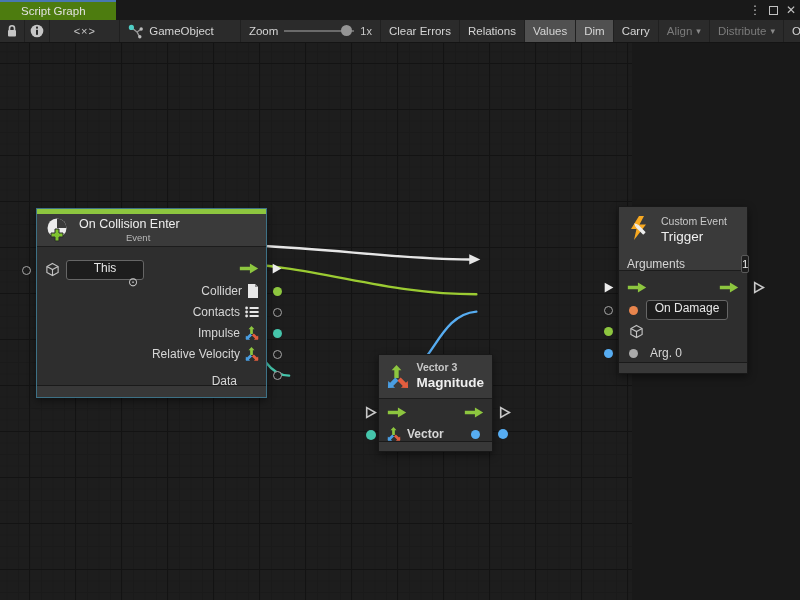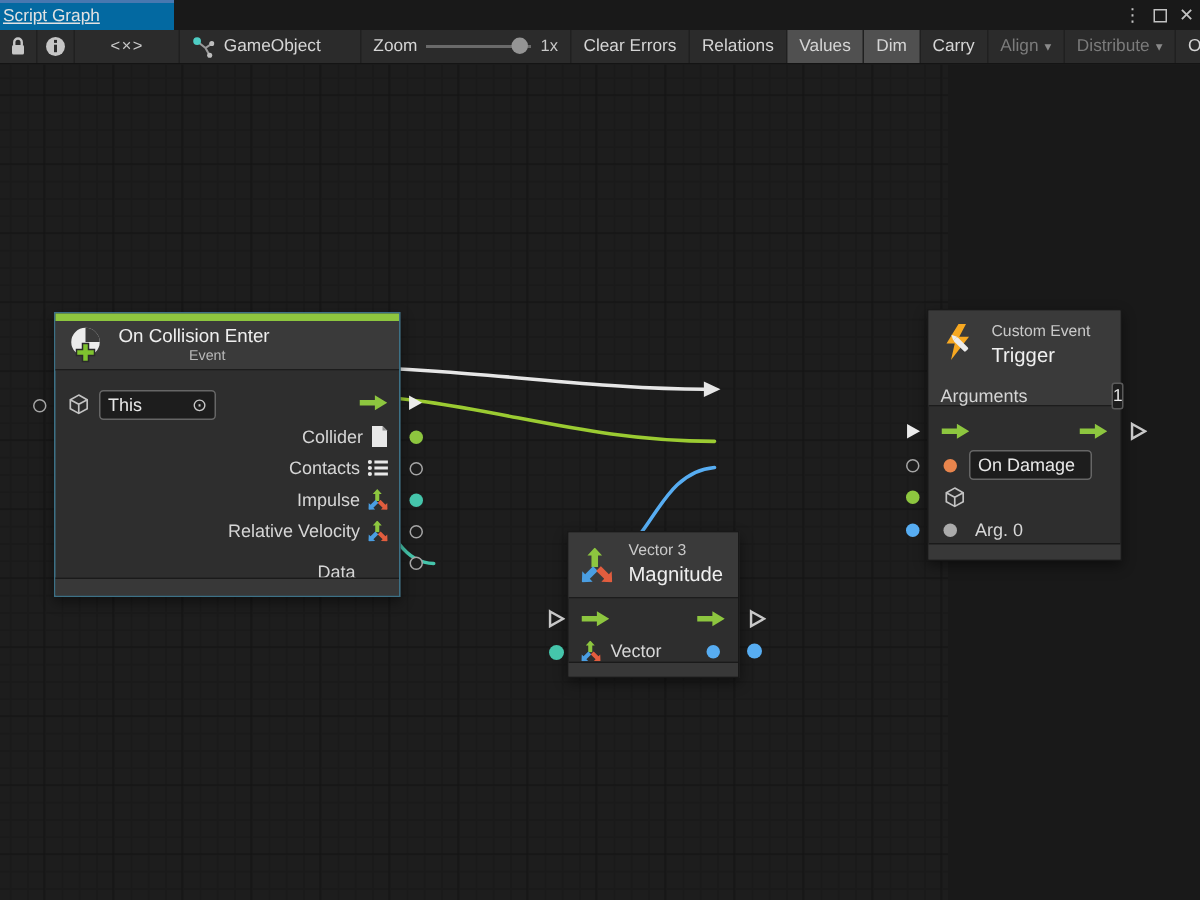--- a/index.html
+++ b/index.html
@@ -2,21 +2,21 @@
 <html><head>
 <meta charset="utf-8">
 <style>
   * { margin:0; padding:0; box-sizing:border-box; }
   html,body { width:800px; height:600px; overflow:hidden; background:#111; }
   body { font-family:"Liberation Sans", sans-serif; color:#d5d5d5; }
   .window { position:relative; width:800px; height:600px; background:#191919; }
 
   
   .tabbar { position:relative; height:20px; background:#191919; display:flex; align-items:stretch; }
-  .tab { width:116px; background:#0369a1; border-top:2px solid #4878b0; display:flex; align-items:center; padding-left:2px; font-size:11.5px; color:#e2e2e2;text-decoration:underline; }
+  .tab { width:116px; background:#4d7c0f; border-top:2px solid #4878b0; display:flex; align-items:center; padding-left:21px; font-size:11.5px; color:#e2e2e2; }
   .win-icons { position:absolute; right:4px; top:0; height:20px; display:flex; align-items:center; gap:8px; color:#c2c2c2; }
   .win-icons .glyph { font-size:12px; line-height:1; cursor:default; }
   .maxbox { width:9px; height:9px; border:1.5px solid #c2c2c2; display:inline-block; }
 
   
   .toolbar { height:23px; background:#2b2b2b; display:flex; align-items:stretch; border-bottom:1px solid #141414; font-size:11.5px; }
   .tcell { display:flex; align-items:center; justify-content:center; border-right:1px solid #202020; padding:0 8px; color:#d5d5d5; white-space:nowrap; }
   .tcell.active { background:#505050; }
   .tcell.disabled { color:#7b7b7b; }
   .tcell .caret { font-size:9px; margin-left:4px; color:#8a8a8a; }
@@ -48,21 +48,21 @@
   .node.selected { border:1px solid #3d7186; }
   .accentbar { height:5px; background:#8dc63f; }
   .nhead { background:#3a3a3a; border-bottom:1px solid #1c1c1c; display:flex; align-items:center; gap:8px; padding:4px 8px; }
   .ntitle { font-size:12.5px; color:#efefef; line-height:1.25; }
   .nsub { font-size:9.5px; color:#b9b9b9; line-height:1.2;padding-left:47px; }
   .ntype { font-size:10.5px; color:#c9c9c9; line-height:1.3; }
   .nfoot { position:absolute; left:0; right:0; bottom:0; height:12px; background:#383838; border-top:1px solid #1a1a1a; }
   .crow { position:absolute; left:0; right:0; height:21px; display:flex; align-items:center; justify-content:flex-end; gap:5px; padding-right:7px; font-size:12px; color:#d6d6d6; }
   .lrow { position:absolute; height:21px; display:flex; align-items:center; gap:6px; font-size:12px; color:#d6d6d6; }
 
-  .field { background:#1d1d1d; border:1px solid #666; border-radius:3px; height:20px; display:flex; align-items:center; padding:0 5px; font-size:12px; color:#e8e8e8; }
+  .field { background:#1d1d1d; border:1px solid #666; border-radius:3px; height:20px; display:flex; align-items:center; padding:0 5px; font-size:12px; color:#e8e8e8;flex-direction:column; }
   .field .tgt { margin-left:auto; color:#c9c9c9; font-size:12px; }
   .numbox { background:#1d1d1d; border:1px solid #5a5a5a; border-radius:2px; width:17px; height:18px; display:flex; align-items:center; justify-content:center; font-size:11.5px; color:#e8e8e8; }
 
   
   .pc { position:absolute; width:9px; height:9px; border-radius:50%; z-index:3; }
   .pc.outline { border:1.5px solid #a6a6a6; background:#1d1d1d; }
   .pc.green { background:#8dc63f; }
   .pc.teal { background:#45c5ab; }
   .pc.blue { background:#57adf2; }
   .ptri { position:absolute; width:13px; height:13px; z-index:3; }
@@ -281,21 +281,21 @@
       <svg class="ptri" style="left:233px; top:52.5px;" fill="#ececec">
           <use href="#tri-sym"></use>
         </svg>
       <span class="pc green" style="left:235.5px; top:77.5px;"></span>
       <span class="pc outline" style="left:235.5px; top:98.5px;"></span>
       <span class="pc teal" style="left:235.5px; top:119.5px;"></span>
       <span class="pc outline" style="left:235.5px; top:140.5px;"></span>
       <span class="pc outline" style="left:235.5px; top:161.5px;"></span>
     </div>
 
-    <div class="node" style="left:378px; top:311px; width:115px; height:98px;">
+    <div class="node" style="left:378px; top:311px; width:115px; height:98px;font-weight:bold;">
       <div class="nhead" style="height:44px;">
         <span class="vec3 big">
           <svg class="a-up" fill="#8dc63f">
               <use href="#fat-arrow"></use>
             </svg>
           <svg class="a-dl" fill="#4a9ee2">
               <use href="#fat-arrow"></use>
             </svg>
           <svg class="a-dr" fill="#e25d3e">
               <use href="#fat-arrow"></use>

